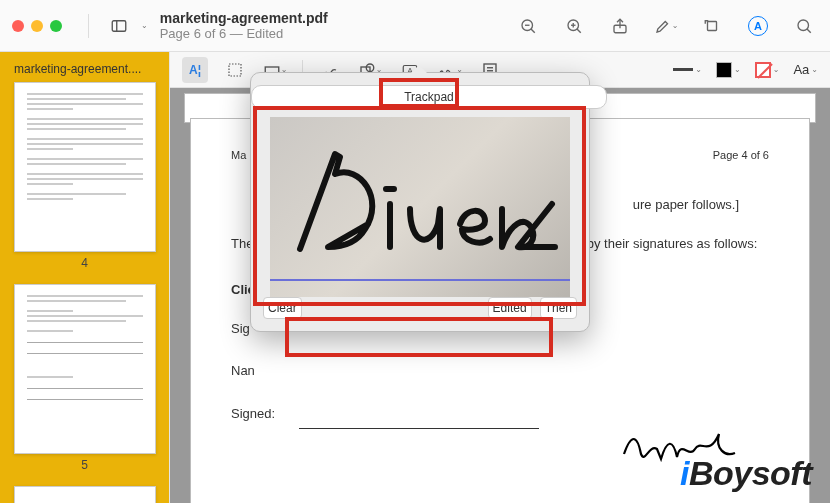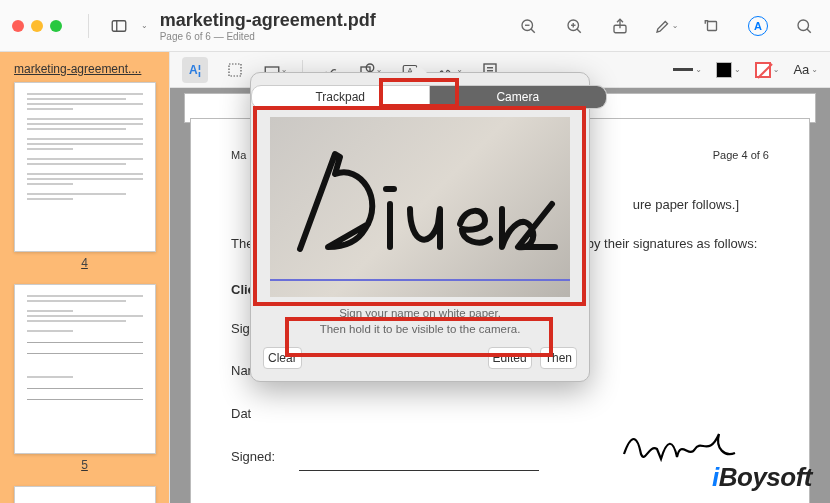--- a/index.html
+++ b/index.html
@@ -9,41 +9,41 @@
   .titlebar { height: 52px; background: #fafafa; border-bottom: 1px solid #e0e0e0; display: flex; align-items: center; padding: 0 12px; gap: 8px; }
   .traffic { display: flex; gap: 7px; margin-right: 10px; }
   .light { width: 12px; height: 12px; border-radius: 50%; }
   .red { background: #ff5f57; }
   .yellow { background: #febc2e; }
   .green { background: #28c840; }
   .tb-sep { width: 1px; height: 24px; background: #ddd; margin: 0 8px; }
   .tb-btn { width: 28px; height: 28px; display: flex; align-items: center; justify-content: center; color: #555; border-radius: 4px; }
   .tb-btn svg { width: 18px; height: 18px; }
   .title-wrap { flex: 1; display: flex; flex-direction: column; justify-content: center; padding-left: 4px; }
-  .title-main { font-size: 18px; font-weight: 600; color: #333; }
-  .title-sub { font-size: 10px; color: #888; }
+  .title-main { font-size: 14px; font-weight: 600; color: #333; }
+  .title-sub { font-size: 13px; color: #888; }
   .tb-right { display: flex; gap: 18px; align-items: center; margin-left: auto; }
   .tb-right .tb-btn { color: #666; }
   .circ { width: 20px; height: 20px; border: 1.5px solid #007aff; border-radius: 50%; display:flex; align-items:center; justify-content:center; color:#007aff; font-size:11px; font-weight:600; }
 
   
   .markup-bar { height: 36px; background: #f7f7f7; border-bottom: 1px solid #e0e0e0; display: flex; align-items: center; padding: 0 12px; gap: 14px; margin-left: 170px; }
   .mk-btn { width: 26px; height: 26px; display: flex; align-items: center; justify-content: center; color: #555; }
   .mk-btn.active { background: #e0e0e0; border-radius: 4px; color: #2a7de1; }
   .mk-sep { width: 1px; height: 20px; background: #ddd; }
   .mk-right { margin-left: auto; display: flex; gap: 14px; align-items: center; }
   .mk-drop { display: flex; align-items: center; gap: 2px; }
   .line-swatch { width: 20px; height: 3px; background: #444; }
   .color-swatch { width: 16px; height: 16px; background: #000; border: 1px solid #bbb; }
   .fill-swatch { width: 16px; height: 16px; background: #fff; border: 2px solid #e55; position: relative; }
   .fill-swatch::after { content:""; position:absolute; left:-2px; top:6px; width:20px; height:2px; background:#e55; transform:rotate(-45deg); }
   .chev { font-size: 8px; color: #777; }
 
   
-  .sidebar { position: absolute; left: 0; top: 52px; width: 170px; bottom: 0; background: #fdba74; border-right: 1px solid #e5e5e5; padding: 10px 14px; overflow: hidden; text-decoration: underline; }
+  .sidebar { position: absolute; left: 0; top: 52px; width: 170px; bottom: 0; background: #eab308; border-right: 1px solid #e5e5e5; padding: 10px 14px; overflow: hidden; }
   .side-title { font-size: 12px; color: #333; margin-bottom: 6px; white-space: nowrap; overflow: hidden; text-overflow: ellipsis; }
   .thumb { width: 142px; height: 170px; background: #fff; border: 1px solid #ccc; box-shadow: 0 1px 3px rgba(0,0,0,.15); margin: 0 auto 4px; padding: 10px 12px; overflow: hidden; }
   .thumb-num { text-align: center; font-size: 12px; color: #444; margin-bottom: 14px; }
   .tline { height: 2px; background: #ccc; margin-bottom: 3px; }
   .tline.short { width: 40%; }
   .tline.med { width: 85%; }
   .thumb-block { margin-bottom: 8px; }
   .thumb5 .sig-line { height: 1px; background: #aaa; margin: 10px 0; }
 
   
@@ -77,21 +77,21 @@
   .pop-btn { background: #fff; border: 1px solid #ccc; border-radius: 4px; padding: 3px 4px; font-size: 12px; color: #333; }
   .pop-spacer { flex: 1; }
 
   
   .callout { position: absolute; border: 4px solid #d62b1f; z-index: 30; pointer-events: none; }
   .c1 { left: 379px; top: 78px; width: 80px; height: 30px; }
   .c2 { left: 253px; top: 106px; width: 333px; height: 200px; }
   .c3 { left: 285px; top: 317px; width: 268px; height: 40px; }
 
   
-  .watermark { position: absolute; right: 18px; bottom: 10px; font-size: 26px; font-weight: 800; font-style: italic; letter-spacing: -0.5px; z-index: 40; }
+  .watermark { position: absolute; right: 18px; bottom: 10px; font-size: 34px; font-weight: 800; font-style: italic; letter-spacing: -0.5px; z-index: 40; }
   .wm-i { color: #0a7cff; }
   .wm-b { color: #222; }
 </style>
 </head>
 <body>
 
 <div class="titlebar">
   <div class="traffic">
     <div class="light red"></div>
     <div class="light yellow"></div>
@@ -295,50 +295,42 @@
       <div class="pg-line" style="text-align:right; padding-right:30px;"><span>ure paper follows.]</span></div>
       <div class="pg-line"><span>The</span><span style="display:inline-block; width:290px;"></span><span>strated by their signatures as follows:</span></div>
       <div class="pg-section">Clie</div>
       <div class="sig-row">
           <span class="sig-label">Sig</span>
         </div>
       <div class="sig-row">
           <span class="sig-label">Nan</span>
         </div>
       <div class="sig-row">
-          <span class="sig-label">Dat</span>
-        </div>
-      <div class="sig-row">
           <span class="sig-label">Signed:</span>
           <span class="sig-underline"></span>
         </div>
 
     </div>
     <svg class="existing-sig" width="120" height="50" viewBox="0 0 120 50">
       <path d="M5 35 C 12 15, 18 15, 22 35 C 26 45, 30 25, 38 30 L 42 40 C 48 20, 54 20, 58 38 C 62 20, 70 40, 76 30 C 82 20, 90 38, 100 15 C 96 30, 106 38, 116 34" fill="none" stroke="#000" stroke-width="2.2"></path>
     </svg>
   </div>
 </div>
 
 <div class="popover">
   <div class="seg">
     <div class="seg-btn">Trackpad</div>
-    <div class="seg-btn sel">Camera</div>
   </div>
   <div class="cam-view">
     <div class="cam-bg"></div>
     <svg class="cam-sig" width="280" height="150" viewBox="0 0 280 150">
       <path d="M20 120 L 55 25 L 60 28 L 55 45 C 80 35, 105 70, 85 100 C 78 112, 65 118, 48 118 L 88 95 M 110 75 L 110 118 M 106 60 L 114 60 M 130 80 C 130 115, 150 120, 158 95 L 160 80 L 160 118 M 180 95 C 185 78, 205 78, 205 92 C 205 100, 190 102, 182 100 C 182 112, 200 118, 210 110 M 222 80 L 222 118 C 230 95, 245 85, 252 100 C 256 110, 250 120, 238 118 L 272 75 L 238 118 L 275 118" fill="none" stroke="#111" stroke-width="6" stroke-linecap="round" stroke-linejoin="round"></path>
     </svg>
     <div class="cam-baseline"></div>
   </div>
-  <div class="instr">
-    <div>Sign your name on white paper.</div>
-    <div>Then hold it to be visible to the camera.</div>
-  </div>
   <div class="pop-btns">
     <button class="pop-btn">Clear</button>
     <div class="pop-spacer"></div>
     <button class="pop-btn">Edited</button>
     <button class="pop-btn">Then</button>
   </div>
 </div>
 
 <div class="callout c1"></div>
 <div class="callout c2"></div>

